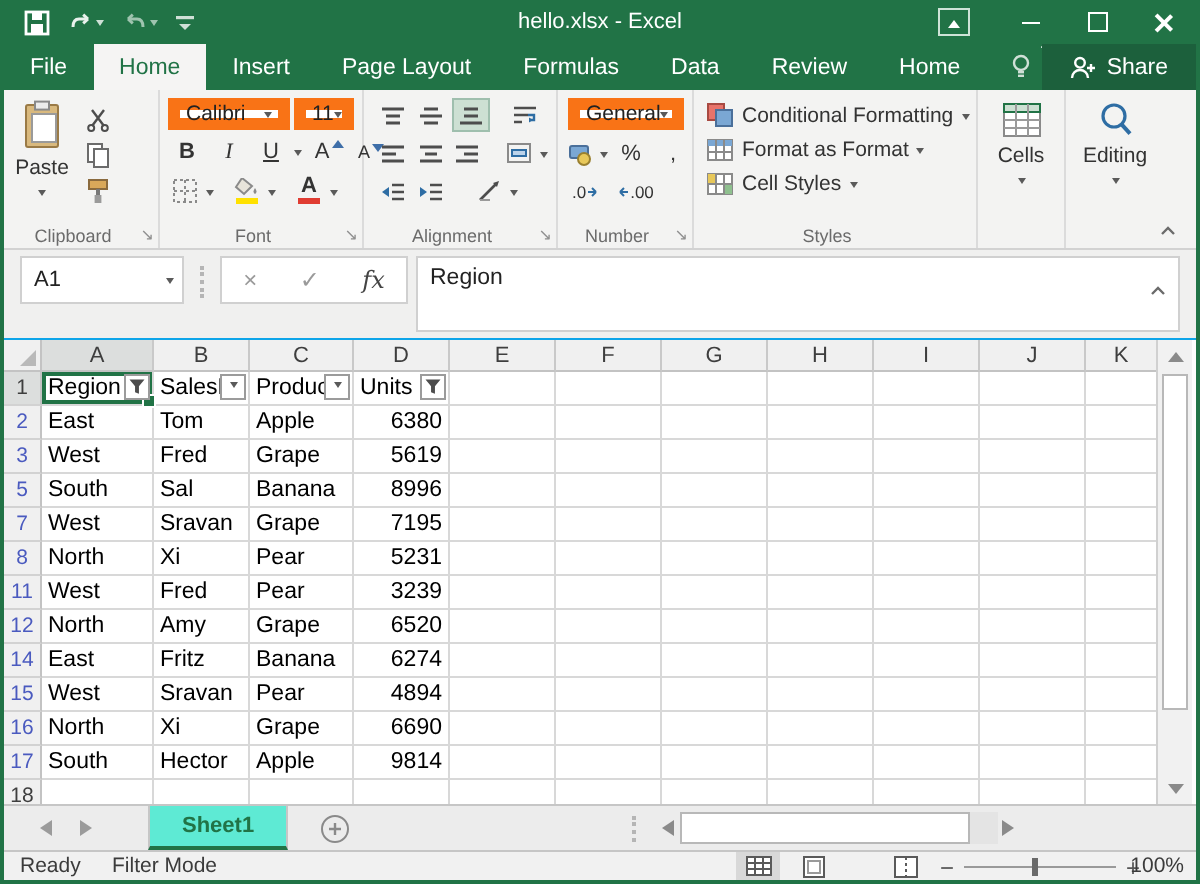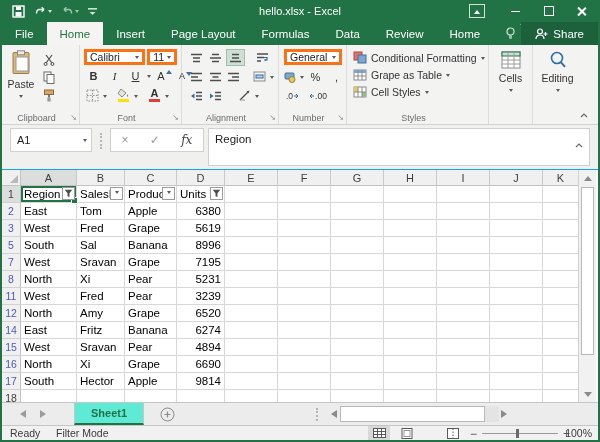--- a/index.html
+++ b/index.html
@@ -34,21 +34,21 @@
   .share{display:flex;align-items:center;gap:5px;background:#1c603c;padding:0 14px;margin-left:2px;position:absolute;right:0;top:0;bottom:0}
 
   
   .ribbon{height:80px;background:#f3f3f2;border-bottom:1px solid #d2d2d2;display:flex;position:relative;box-sizing:border-box}
   .group{position:relative;border-right:1px solid #dbdbdb;height:100%;box-sizing:border-box;flex:none}
   .glabel{position:absolute;bottom:1px;left:0;right:8px;text-align:center;font-size:9px;color:#6b6b6b}
   .launch{position:absolute;bottom:2px;right:2px;font-size:8px;color:#8f8f8f;line-height:8px}
   .bigbtn{display:flex;flex-direction:column;align-items:center;justify-content:flex-start;gap:2px;padding-top:5px}
   .bigbtn .blabel{font-size:10.5px;color:#333}
   .mini{width:17px;height:15px;display:flex;align-items:center;justify-content:center}
-  .combo{background:#fff;border:3px solid #f97316;height:16px;display:flex;align-items:center;justify-content:space-between;
+  .combo{background:#fff;border:6px solid #f97316;height:16px;display:flex;align-items:center;justify-content:space-between;
          font-size:10.5px;color:#222;padding:0 3px;box-sizing:border-box}
   .fbtn{height:16px;min-width:15px;display:flex;align-items:center;justify-content:center;font-size:11px;color:#333;padding:0 2px}
   .rowline{display:flex;align-items:center;gap:2px}
   .pressed{background:#cde0d3;border:1px solid #9fbfae}
   .s-item{display:flex;align-items:center;gap:4px;font-size:10.5px;color:#333;height:17px;white-space:nowrap}
   .colA{font-weight:bold;font-size:11px;line-height:9px;color:#333;text-align:center}
   .bar{height:3px;width:11px;margin:1px auto 0}
 
   
   .fbar{height:45px;background:#f0f0ef;position:relative;border-bottom:1px solid #0ea5e9;box-sizing:border-box}
@@ -438,21 +438,21 @@
           <span class="dd sm"></span>
         </div>
         <div class="s-item">
           <span>
               <svg width="14" height="12" viewBox="0 0 14 12">
                 <rect x="1" y="1" width="12" height="10" fill="#fff" stroke="#8a8a8a"></rect>
                 <rect x="1" y="1" width="12" height="3" fill="#7aa7d4"></rect>
                 <path d="M1 7 H13 M5 1 V11 M9 1 V11" stroke="#8a8a8a"></path>
               </svg>
             </span>
-          <span>Grape as Table</span>
+          <span>Format as Format</span>
           <span class="dd sm"></span>
         </div>
         <div class="s-item">
           <span>
               <svg width="14" height="12" viewBox="0 0 14 12">
                 <rect x="1" y="1" width="12" height="10" fill="#fff" stroke="#8a8a8a"></rect>
                 <rect x="1" y="1" width="4" height="5" fill="#e8c85a"></rect>
                 <rect x="9" y="6" width="4" height="5" fill="#8fc08f"></rect>
                 <path d="M1 6 H13 M5 1 V11 M9 1 V11" stroke="#8a8a8a"></path>
               </svg>

